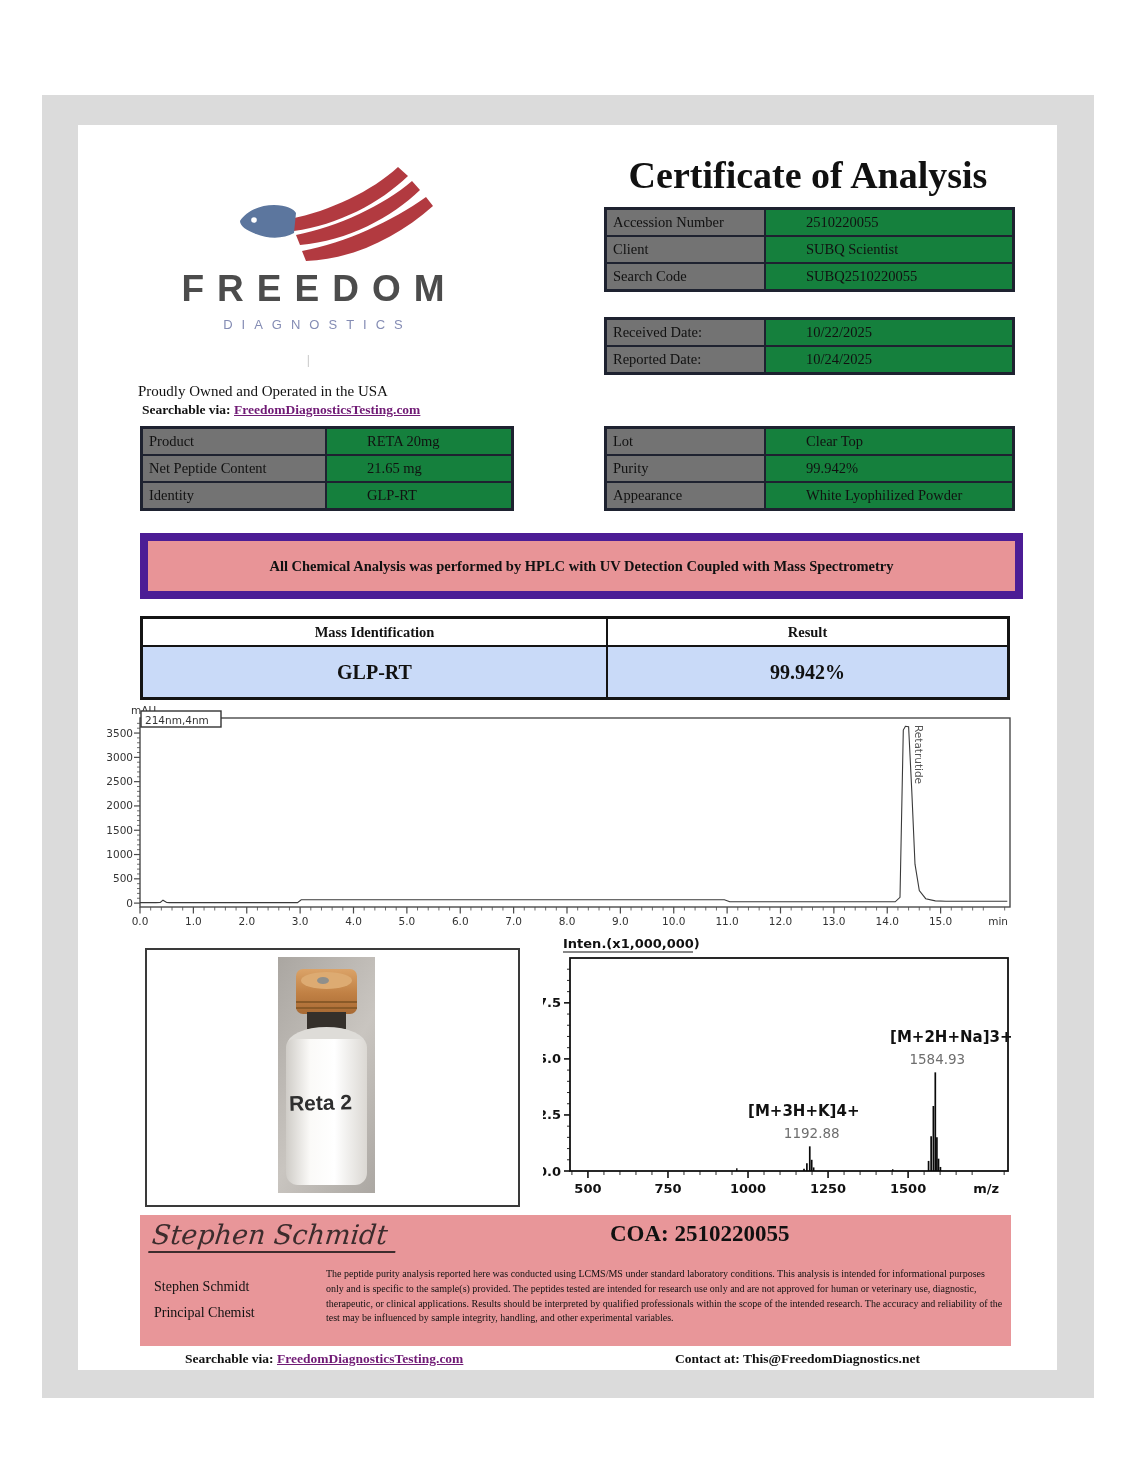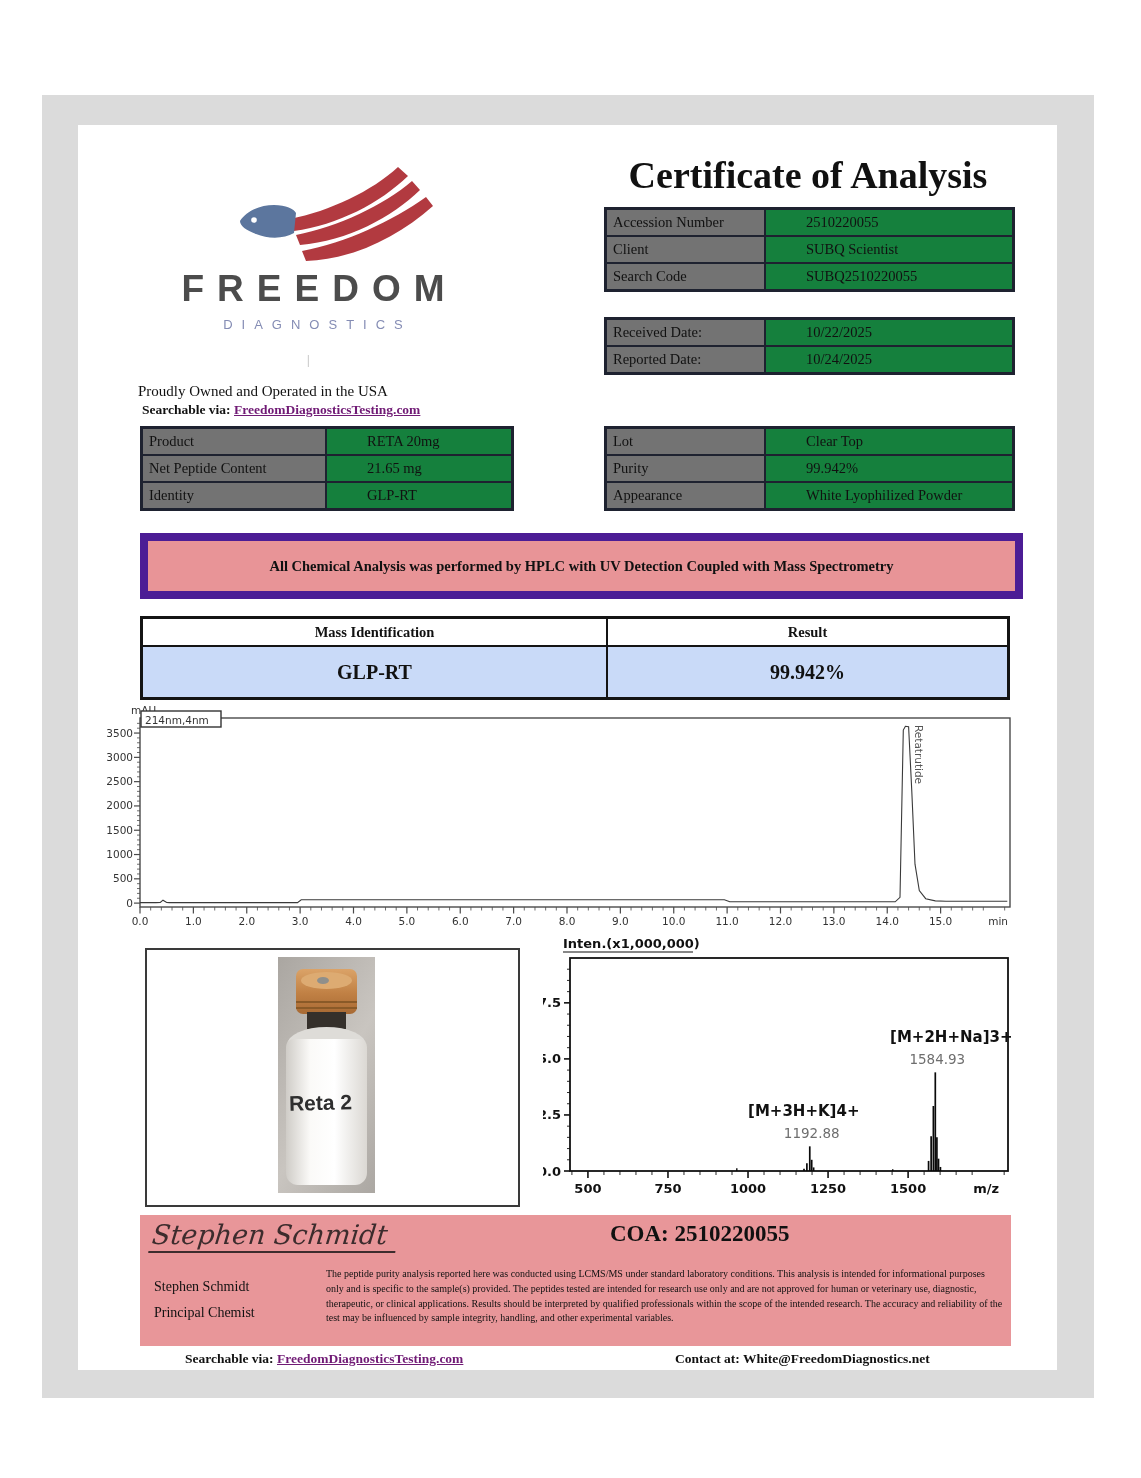--- a/index.html
+++ b/index.html
@@ -438,17 +438,17 @@
       <div class="sig-coa">COA: 2510220055</div>
       <div class="sig-disc">The peptide purity analysis reported here was conducted using LCMS/MS under standard laboratory conditions. This analysis is intended for informational purposes only and is specific to the sample(s) provided. The peptides tested are intended for research use only and are not approved for human or veterinary use, diagnostic, therapeutic, or clinical applications. Results should be interpreted by qualified professionals within the scope of the intended research. The accuracy and reliability of the test may be influenced by sample integrity, handling, and other experimental variables.</div>
     </div>
 
     <div class="footer-left">
       <span>Searchable via:</span>
       <a class="link">FreedomDiagnosticsTesting.com</a>
     </div>
     <div class="footer-right">
       <span>Contact at:</span>
-      <span>White@FreedomDiagnostics.net</span>
+      <span>This@FreedomDiagnostics.net</span>
     </div>
 
   </div>
 </div>
 
 </body></html>

